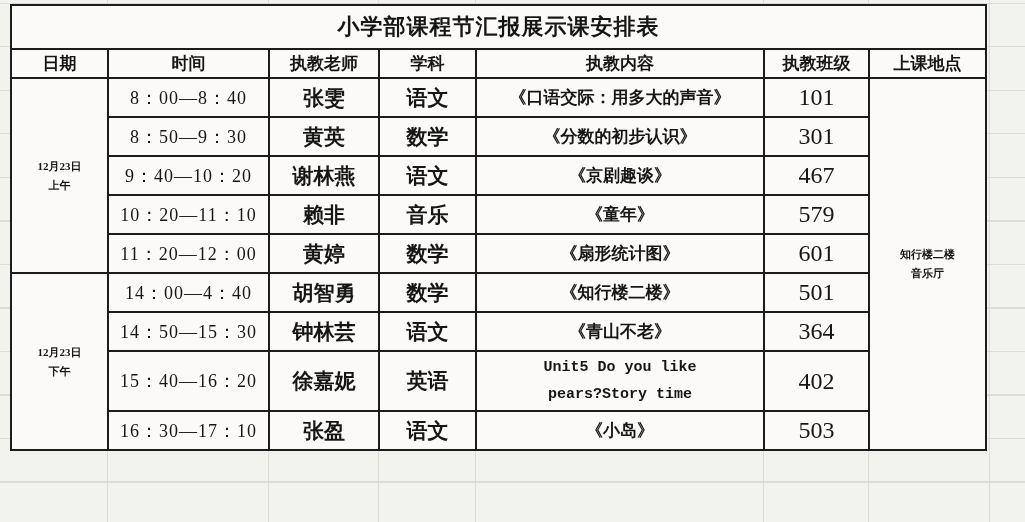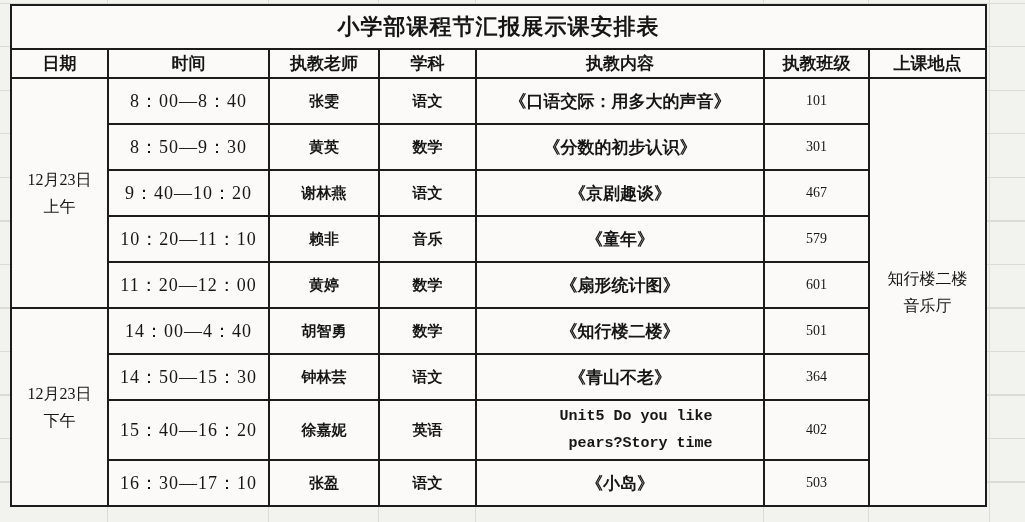--- a/index.html
+++ b/index.html
@@ -43,63 +43,63 @@
   table.schedule td {
     border: 2px solid #1c1c1c;
     text-align: center;
     vertical-align: middle;
     padding: 2px 4px;
     overflow: hidden;
   }
 
   .r-title td { height: 44px; border-top: 1px solid #cfcfca; }
   .r-head  td { height: 25px; }
-  .r-data  td { height: 46px; }
+  .r-data  td { height: 39px; }
   .r-tall  td { height: 56px; }
 
   .title-cell {
     font-size: 22px;
     font-weight: bold;
     letter-spacing: 1px;
   }
   .head-cell {
     font-size: 17px;
     font-weight: bold;
   }
   .date-cell, .loc-cell {
-    font-size: 16px;
-    font-weight: normal;
+    font-size: 11px;
+    font-weight: bold;
     white-space: pre-line;
     line-height: 1.7;
     border-radius: 7px;
   }
   .time-cell {
     font-size: 18px;
     letter-spacing: 1px;
     white-space: nowrap;
   }
   .teacher-cell, .subject-cell {
-    font-size: 15px;
+    font-size: 21px;
     font-weight: bold;
   }
   .content-cell {
     font-size: 17px;
     font-weight: bold;
   }
   .class-cell {
-    font-size: 14px;
+    font-size: 24px;
   }
   .en-wrap {
     display: inline-block;
     max-width: 185px;
     font-family: "Liberation Mono", "DejaVu Sans Mono", monospace;
     font-size: 15px;
     font-weight: bold;
     line-height: 1.8;
-    text-align: right;
+    text-align: center;
   }
 </style>
 </head>
 <body>
 
 <div class="canvas">
 
   <div class="vgrid" style="left:107px"></div>
   <div class="vgrid" style="left:268px"></div>
   <div class="vgrid" style="left:378px"></div>

